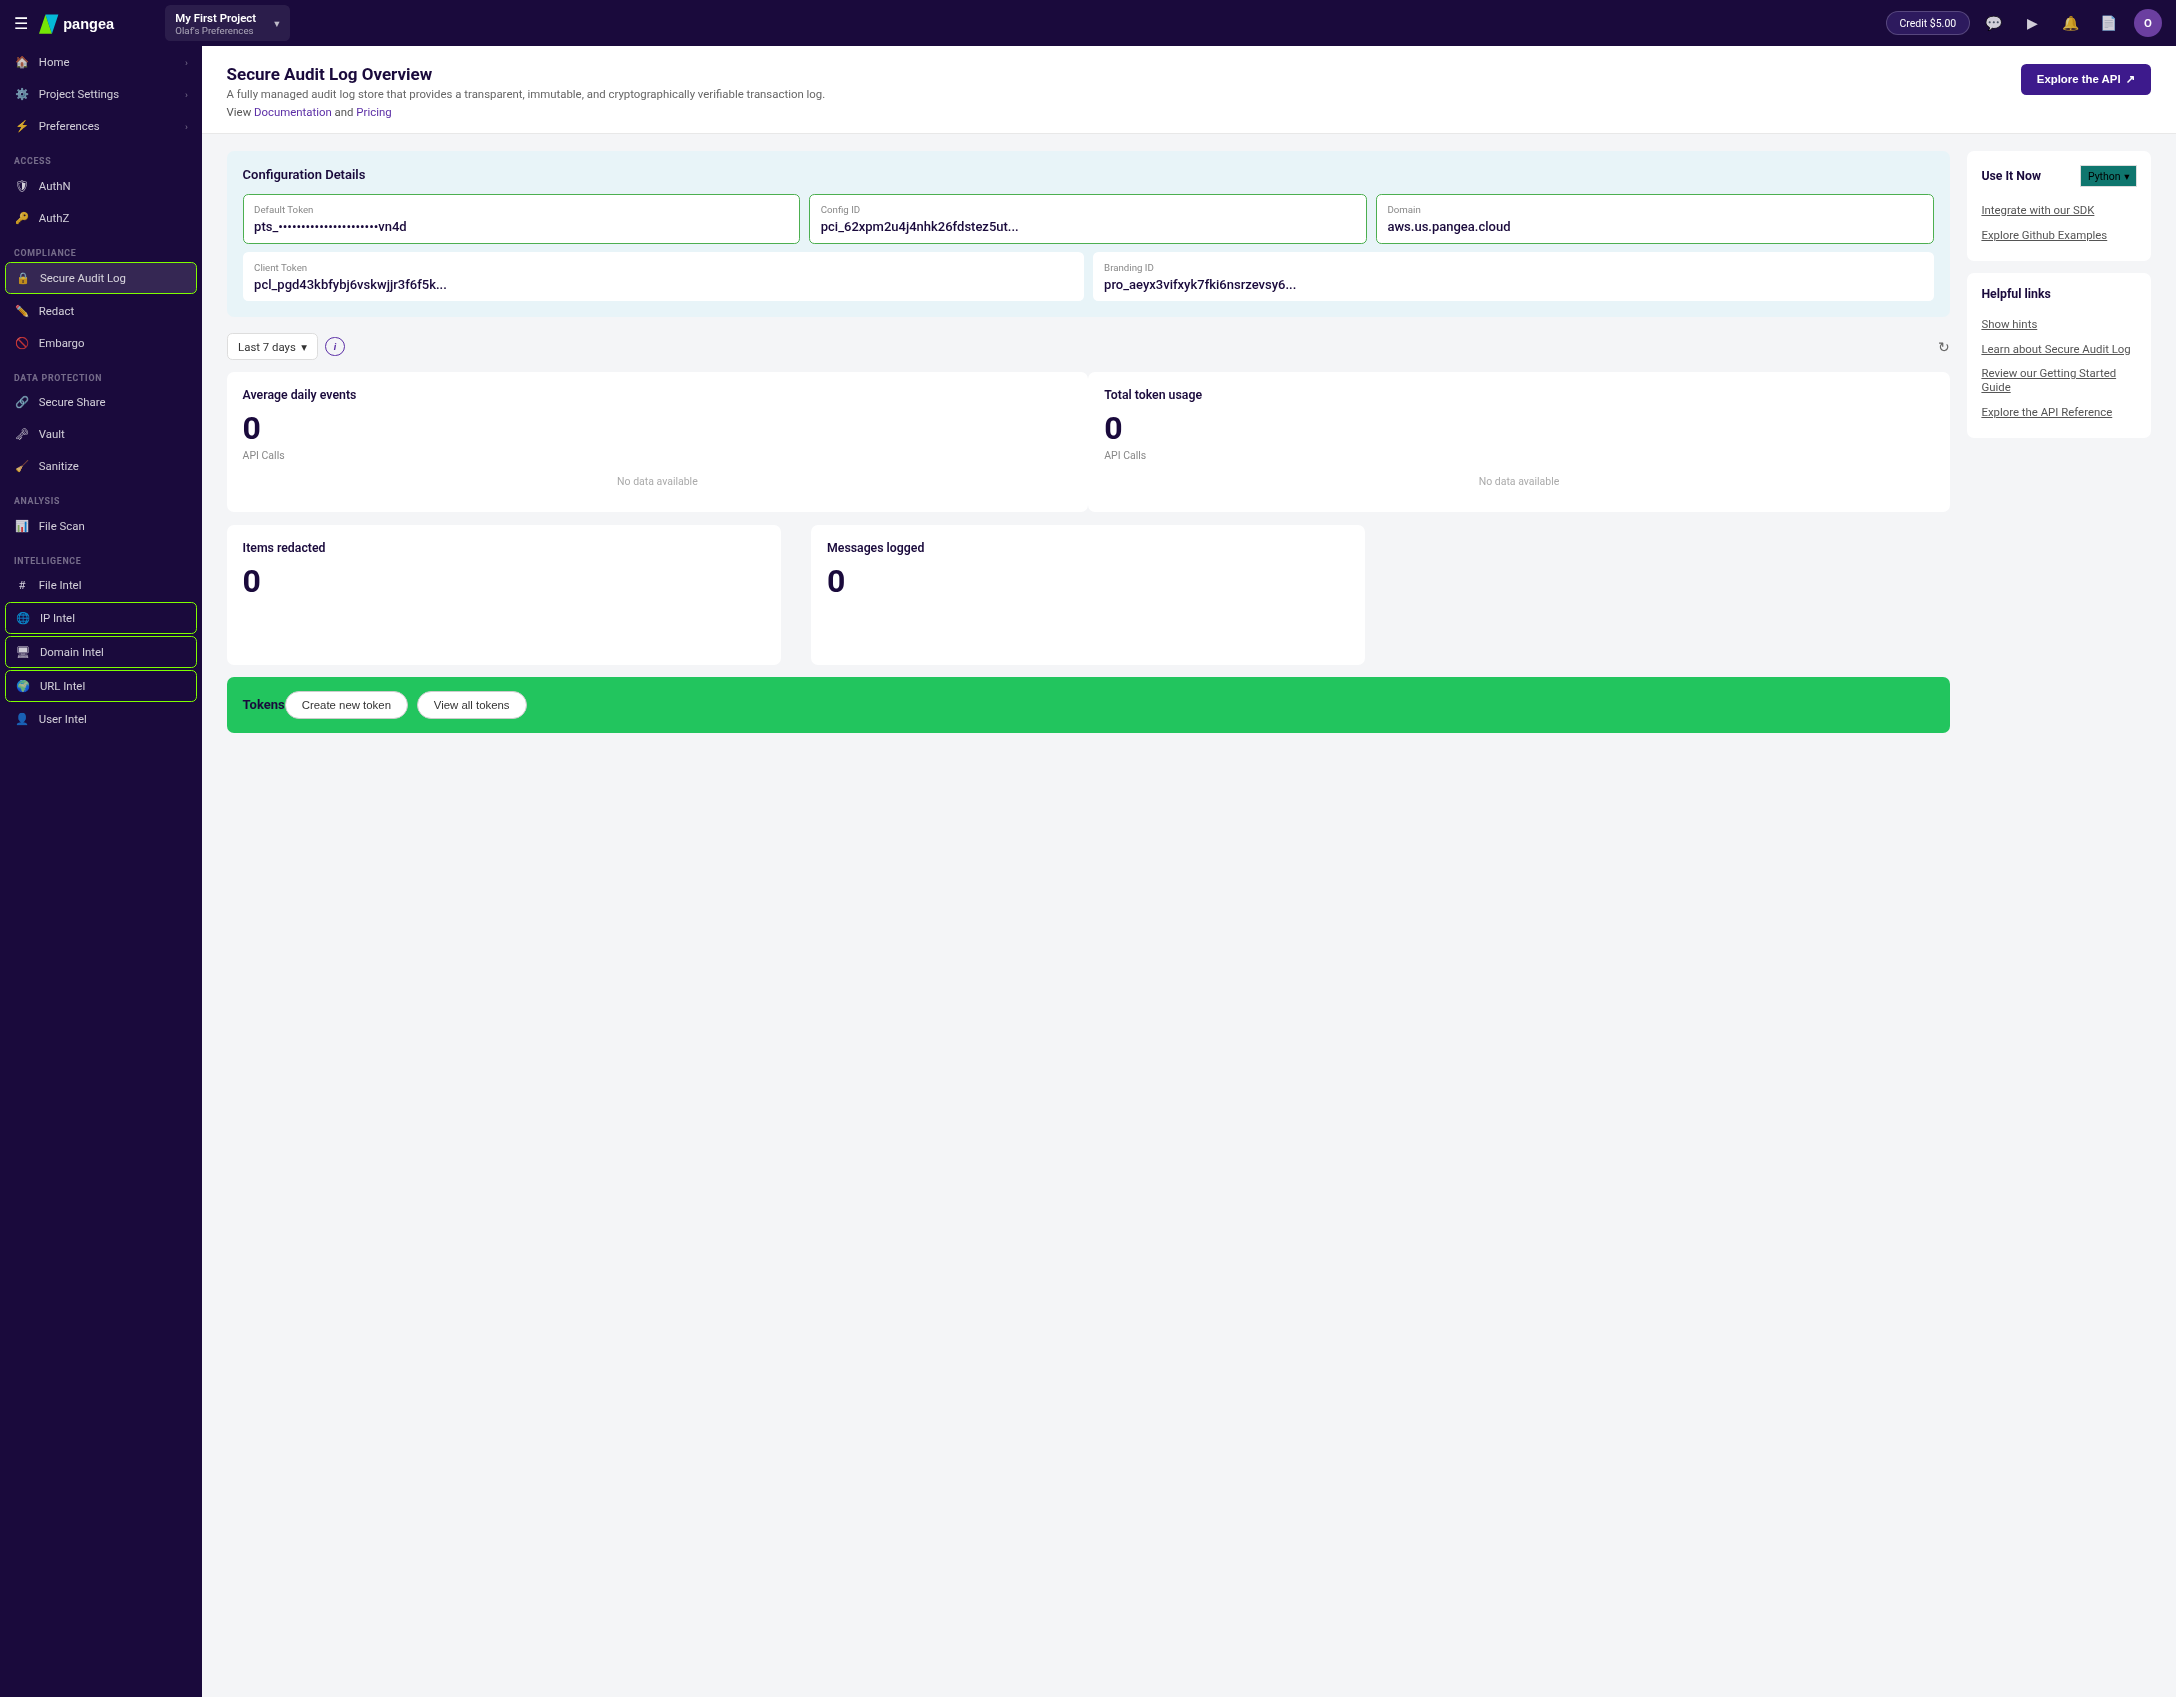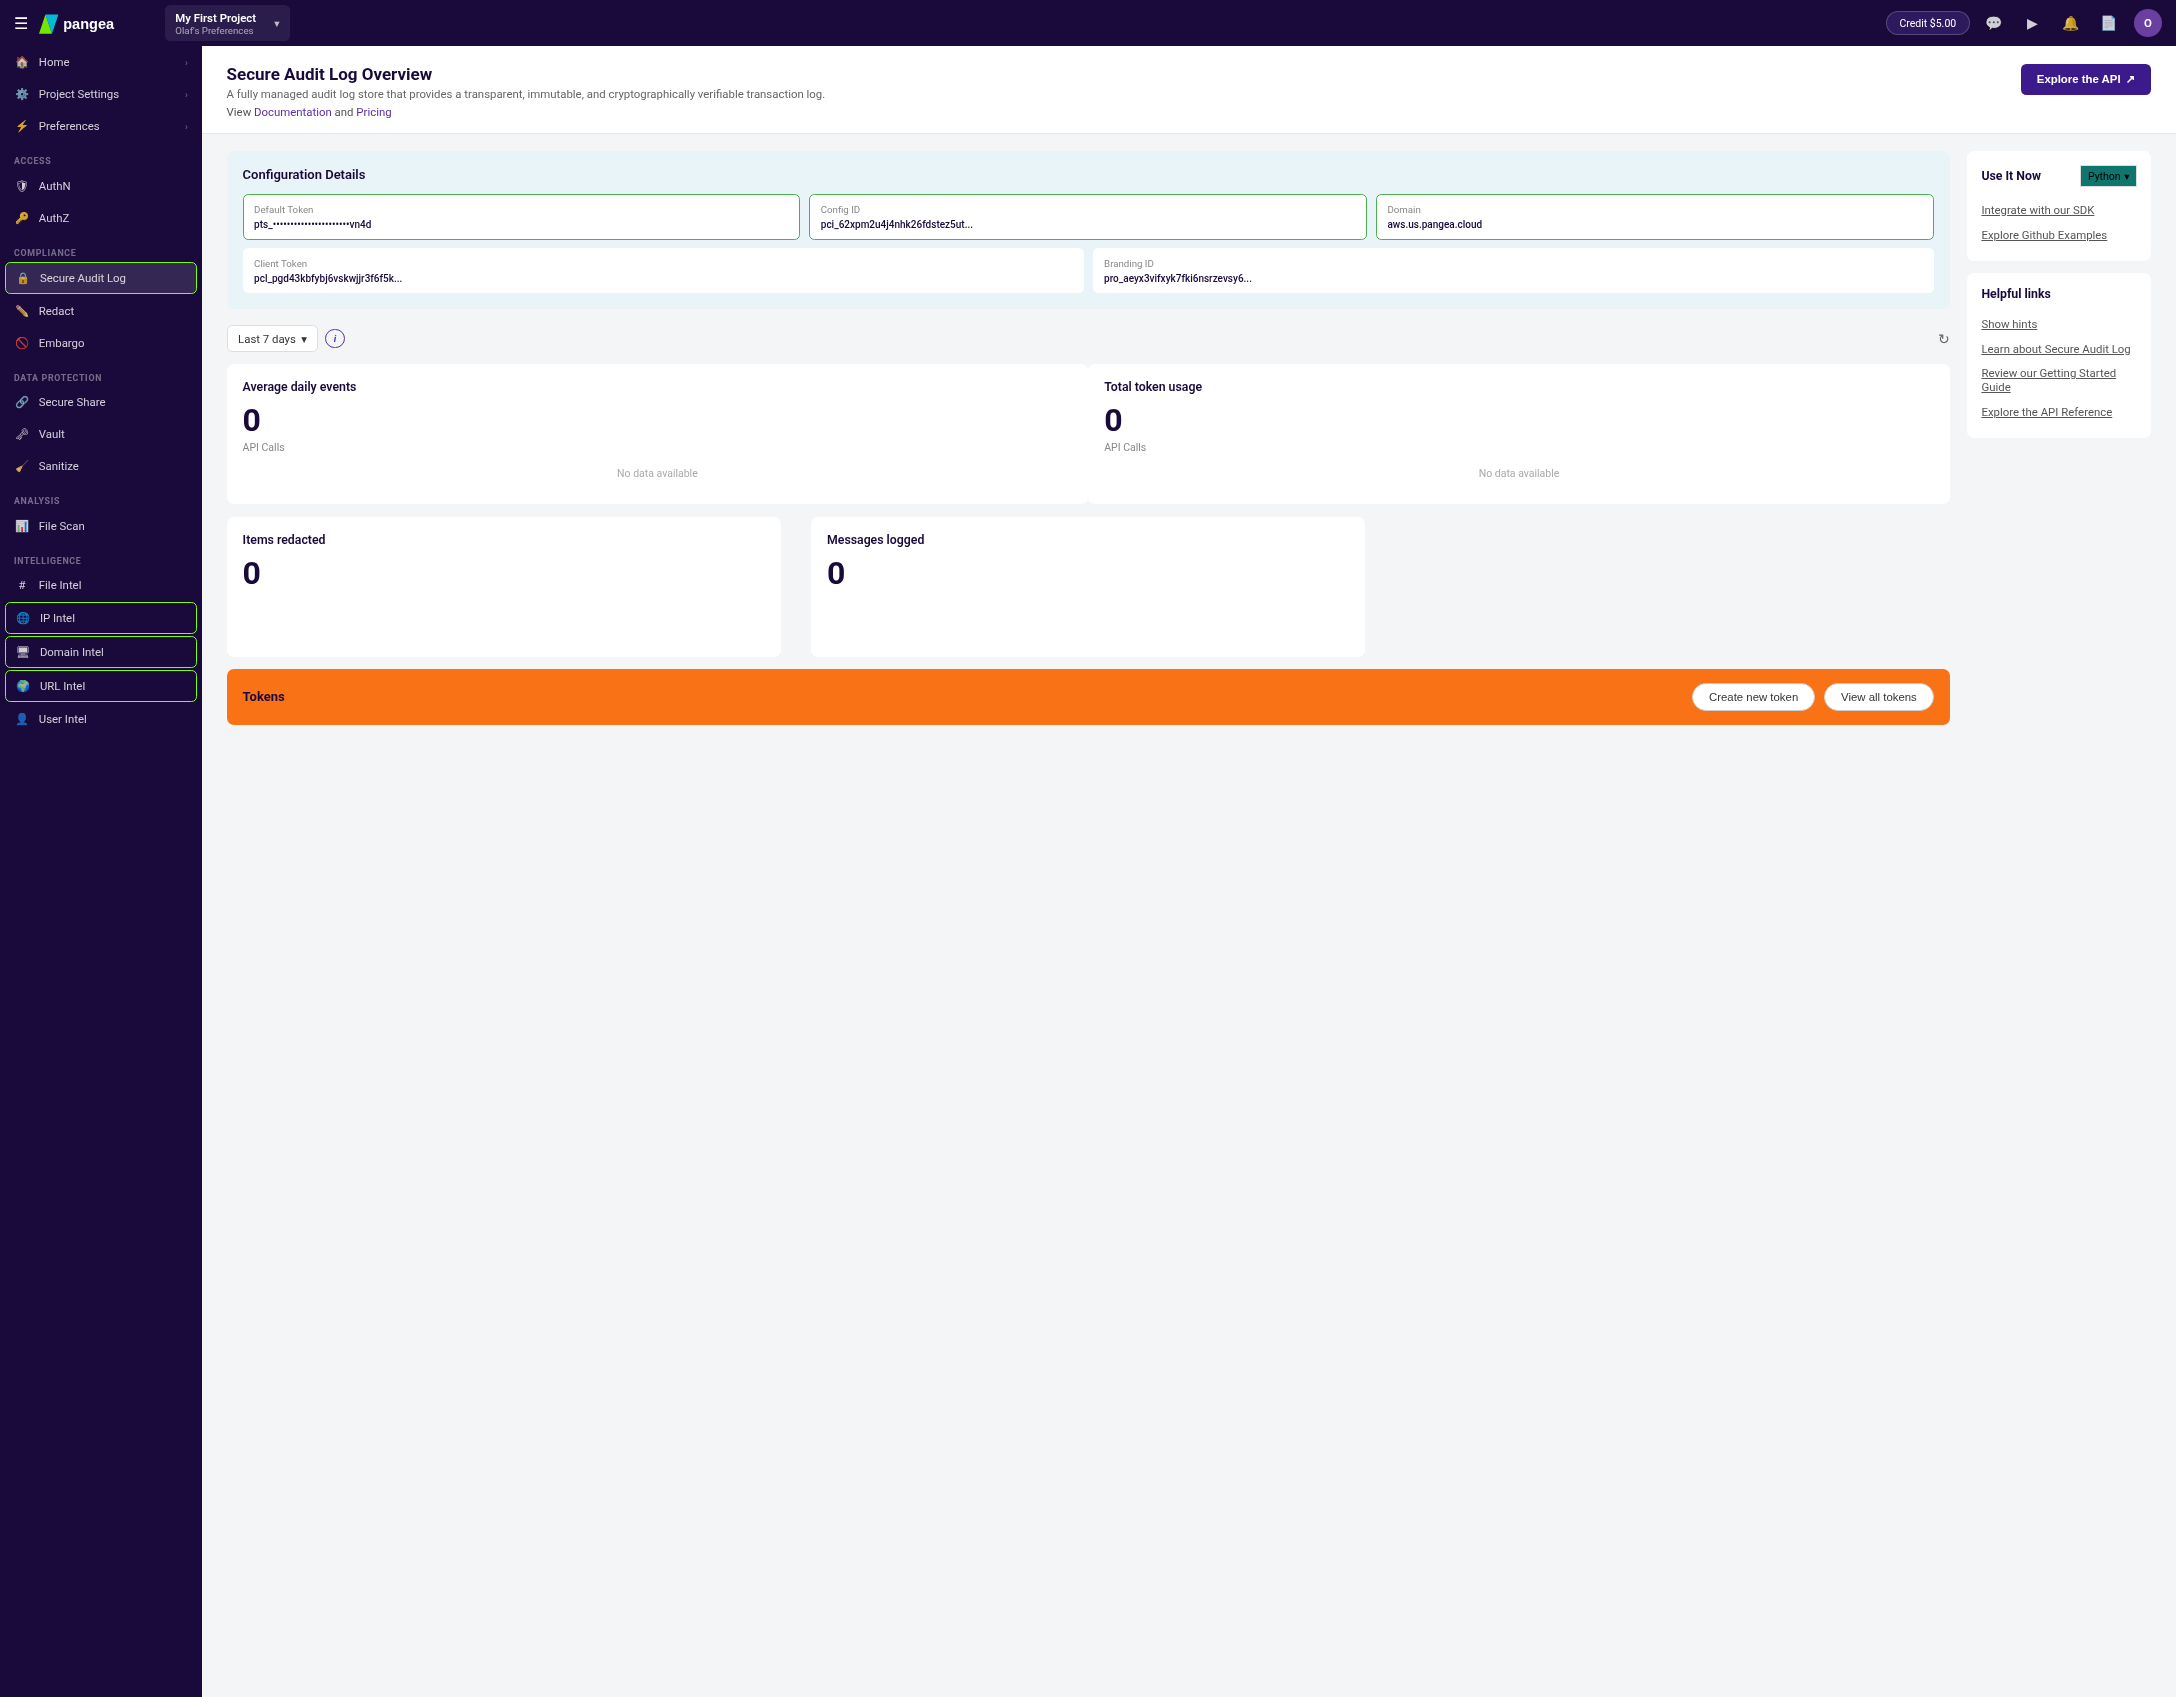--- a/index.html
+++ b/index.html
@@ -102,21 +102,21 @@
     }
     .config-card-title { font-size: 13px; font-weight: 600; color: #1a0a3c; margin-bottom: 12.3px; }
     .config-grid { display: grid; grid-template-columns: 1fr 1fr 1fr; gap: 8.8px; }
     .config-grid-2 { display: grid; grid-template-columns: 1fr 1fr; gap: 8.8px; margin-top: 8.8px; }
     .config-field {
       background: white; border-radius: 5.3px; padding: 8.8px 10.5px;
       border: 0.9px solid transparent;
     }
     .config-field.highlighted { border-color: #4caf50; border-width: 1.8px; }
     .config-label { font-size: 9.7px; color: #888; margin-bottom: 3.5px; }
-    .config-value { font-size: 10px; color: #1a0a3c; font-weight: 500; word-break: break-all; }
+    .config-value { font-size: 13px; color: #1a0a3c; font-weight: 500; word-break: break-all; }
 
     
     .stats-header {
       display: flex; align-items: center; gap: 7px; margin-bottom: 12.3px;
     }
     .date-filter {
       background: white; border: 0.9px solid #ddd; border-radius: 5.3px;
       padding: 5.3px 10.5px; font-size: 11.4px; cursor: pointer; display: flex;
       align-items: center; gap: 5.3px; color: #333;
     }
@@ -136,22 +136,22 @@
     .stat-value { font-size: 32px; font-weight: 700; color: #1a0a3c; margin-bottom: 1.8px; }
     .stat-unit { font-size: 10.5px; color: #888; margin-bottom: auto; }
     .stat-empty { flex: 1; display: flex; align-items: flex-end; justify-content: center; padding-bottom: 8.8px; }
     .stat-empty-text { font-size: 10.5px; color: #aaa; }
 
     .stats-grid-3 { display: grid; grid-template-columns: 1fr 1fr 1fr; gap: 30px; margin-bottom: 12.3px; }
     .stat-card-storage .stat-value { font-size: 37px; }
 
     
     .tokens-footer {
-      display: flex; align-items: center; justify-content: space-between;
-      background: #f97316; border-radius: 7px; padding: 14px 16px;
+      display: flex; align-items: center; justify-content: flex-start;
+      background: #22c55e; border-radius: 7px; padding: 14px 16px;
     }
     .tokens-title { font-size: 13px; font-weight: 700; color: #1a0a3c; }
     .tokens-actions { display: flex; gap: 8.8px; }
     .token-btn {
       background: white; border: 1.3px solid #ccc; border-radius: 17.6px;
       padding: 7px 16px; font-size: 11.4px; font-weight: 500; cursor: pointer; color: #333;
     }
 
     
     .side-section { background: white; border-radius: 7px; padding: 14px; margin-bottom: 12.3px; }

